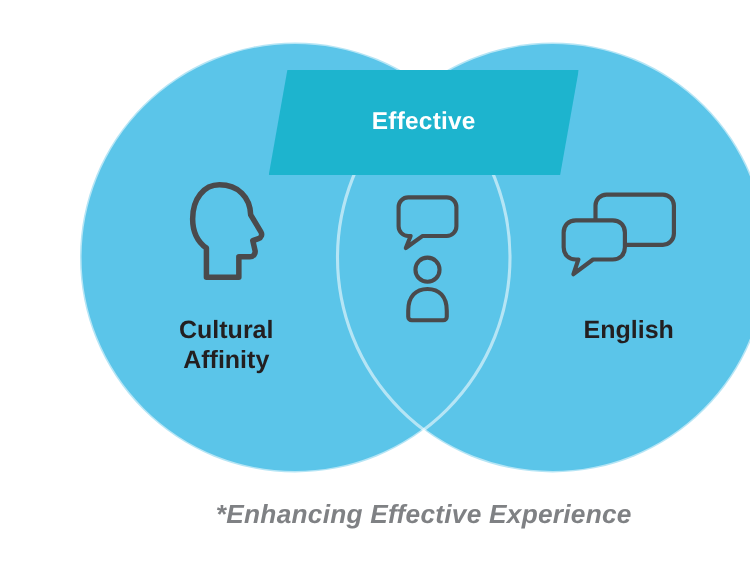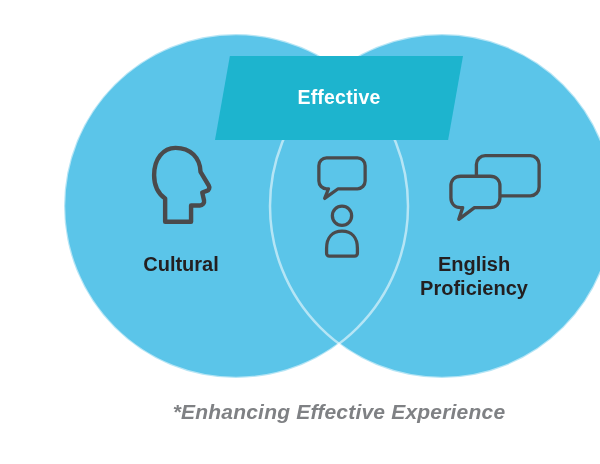--- a/index.html
+++ b/index.html
@@ -29,21 +29,21 @@
     fill: var(--circle-fill,#5bc5e9); stroke: var(--icon-stroke,#4a4a4c);
     stroke-width:3.4; stroke-linejoin:round;
   }
 
   .label {
     position:absolute; text-align:center;
     color: var(--label-text,#231f20);
     font-size:20px; line-height:1.22; font-weight:600;
   }
   .label.left  { left:62px;  top:252px; width:160px; }
-  .label.right { left:355px; top:252px; width:160px; }
+  .label.right { left:384px; top:252px; width:160px; }
 
   .caption {
     position:absolute; left:0; top:400px; width:100%; text-align:center;
     font-style:italic; color: var(--caption-text,#7f8184);
     font-size:21px; font-weight:600; letter-spacing:.2px;
   }
 </style>
 </head>
 <body>
 
@@ -90,22 +90,22 @@
          V26 C54 30.4 50.4 34 46 34
          H26 L12 44 L16 34 H14
          C9.6 34 6 30.4 6 26
          V10 C6 5.6 9.6 2 14 2 Z"></path>
     <circle class="ic-stroke" cx="30" cy="62" r="10"></circle>
     <path class="ic-stroke" d="M30 78 c9.5 0 16 6 16 18 v5 c0 1.7 -1.3 3 -3 3 H17 c-1.7 0 -3 -1.3 -3 -3 v-5 c0 -12 6.5 -18 16 -18 z"></path>
   </svg>
 
   <div class="label left">
     <div>Cultural</div>
+    <div>Affinity</div>
   </div>
 
   <div class="label right">
     <div>English</div>
-    <div>Proficiency</div>
   </div>
 
   <div class="caption">*Enhancing Effective Experience</div>
 
 </div>
 
 </body></html>

